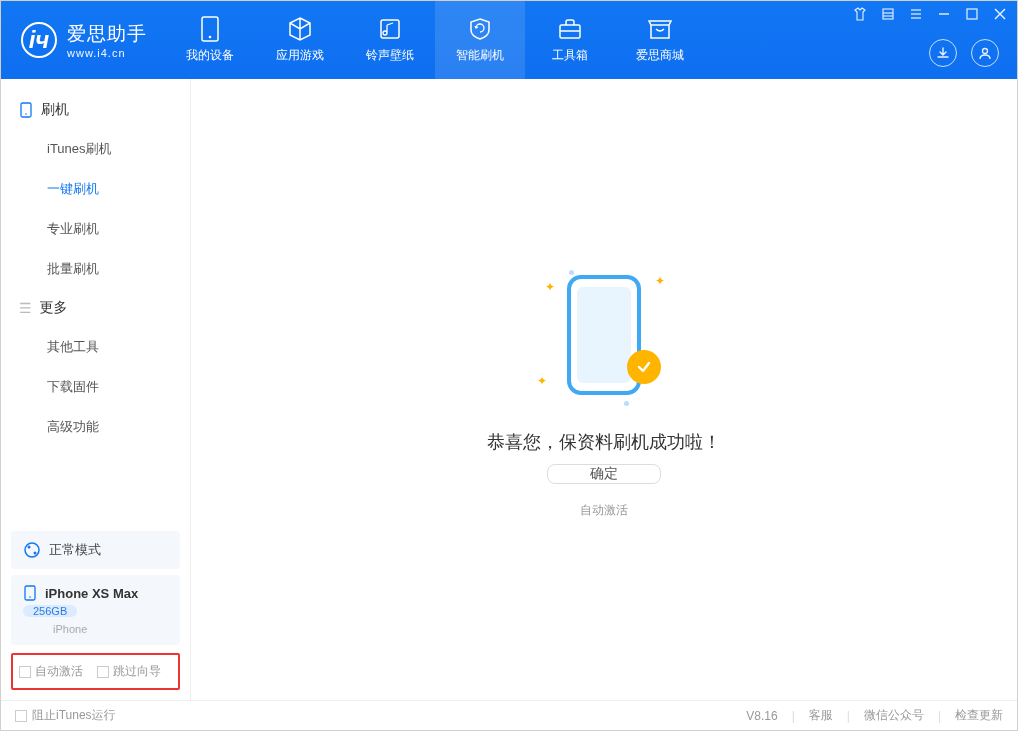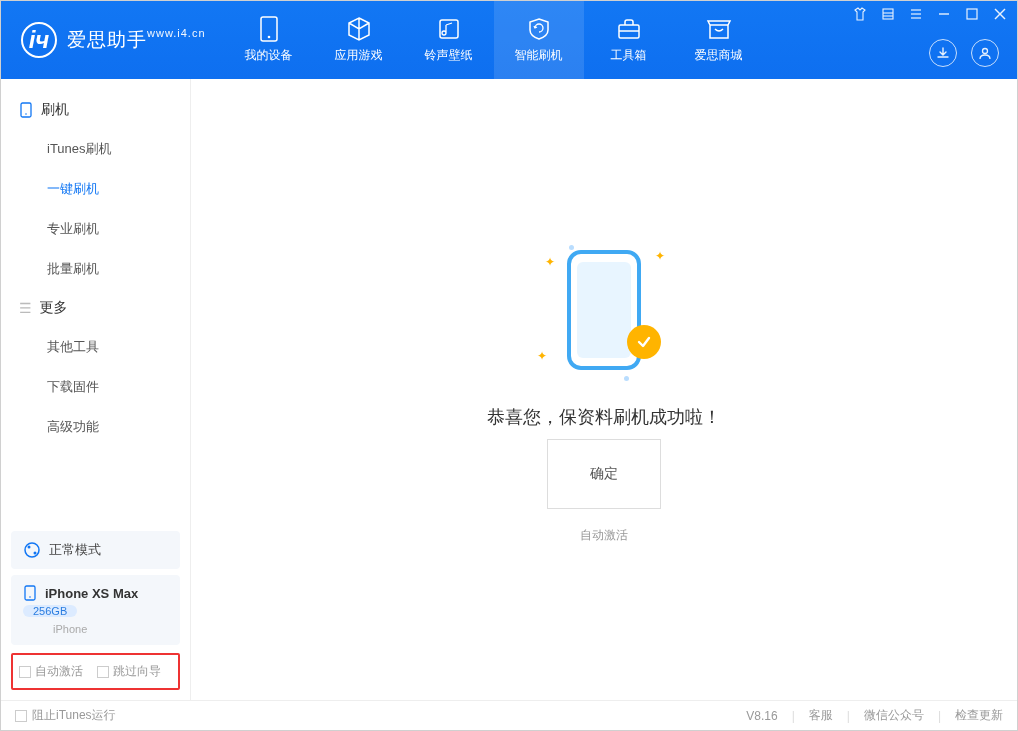--- a/index.html
+++ b/index.html
@@ -1,21 +1,21 @@
 <!DOCTYPE html>
 <html><head>
 <meta charset="utf-8">
 <style>
 * { margin: 0; padding: 0; box-sizing: border-box; font-family: "Microsoft YaHei", Arial, sans-serif; }
 body { background: #fff; width: 1018px; height: 731px; overflow: hidden; border: 1px solid #d0d0d0; }
 
 .header { height: 78px; background: linear-gradient(180deg, #1277F4 0%, #0E6FF0 100%); display: flex; align-items: center; color: #fff; position: relative; }
 .logo-block { display: flex; align-items: center; padding: 0 18px 0 20px; }
 .logo-circle { width: 36px; height: 36px; border: 2.5px solid #fff; border-radius: 50%; display: flex; align-items: center; justify-content: center; font-weight: bold; color: #fff; font-size: 24px; margin-right: 10px; font-style: italic; }
-.logo-text { display: flex; }
+.logo-text { display: flex; flex-direction: column; }
 .logo-title { font-size: 19px; font-weight: 500; letter-spacing: 1px; }
 .logo-sub { font-size: 11px; opacity: 0.95; letter-spacing: 1px; }
 
 .tabs { display: flex; height: 100%; }
 .tab { width: 90px; display: flex; flex-direction: column; align-items: center; justify-content: center; cursor: pointer; position: relative; gap: 5px; }
 .tab.active { background: rgba(255,255,255,0.12); }
 .tab-icon { width: 26px; height: 26px; display: flex; align-items: center; justify-content: center; }
 .tab-label { font-size: 12px; }
 
 .window-controls { position: absolute; top: 6px; right: 10px; display: flex; gap: 14px; opacity: 0.9; }
@@ -48,21 +48,21 @@
 .check-badge { position: absolute; right: 18px; bottom: 26px; width: 34px; height: 34px; background: #FFB400; border-radius: 50%; display: flex; align-items: center; justify-content: center; }
 .sparkle { position: absolute; color: #FFB400; font-size: 12px; }
 .sparkle.s1 { top: 20px; left: 16px; }
 .sparkle.s2 { bottom: 22px; left: 8px; }
 .sparkle.s3 { top: 14px; right: 14px; }
 .dot { position: absolute; width: 5px; height: 5px; background: #B9DDFE; border-radius: 50%; }
 .dot.d1 { top: 10px; left: 40px; }
 .dot.d2 { bottom: 4px; right: 50px; }
 
 .success-text { font-size: 18px; color: #333; margin-bottom: 10px; }
-.ok-btn { border: 1px solid #ddd; background: #fff; color: #555; font-size: 14px; padding: 25px 42px; cursor: pointer; border-radius: 0; margin-bottom: 18px; }
+.ok-btn { border: 1px solid #ddd; background: #fff; color: #555; font-size: 14px; padding: 0 42px; cursor: pointer; border-radius: 8px; margin-bottom: 18px; }
 .log-link { font-size: 12px; color: #999; cursor: pointer; }
 
 .statusbar { height: 30px; border-top: 1px solid #eee; display: flex; align-items: center; font-size: 12px; color: #999; padding: 0 14px; }
 .statusbar .left { display: flex; align-items: center; gap: 6px; }
 .statusbar .right { margin-left: auto; display: flex; align-items: center; gap: 14px; }
 .statusbar .sep { color: #ddd; }
 .statusbar .link { cursor: pointer; }
 
 svg { display: block; }
 </style>

